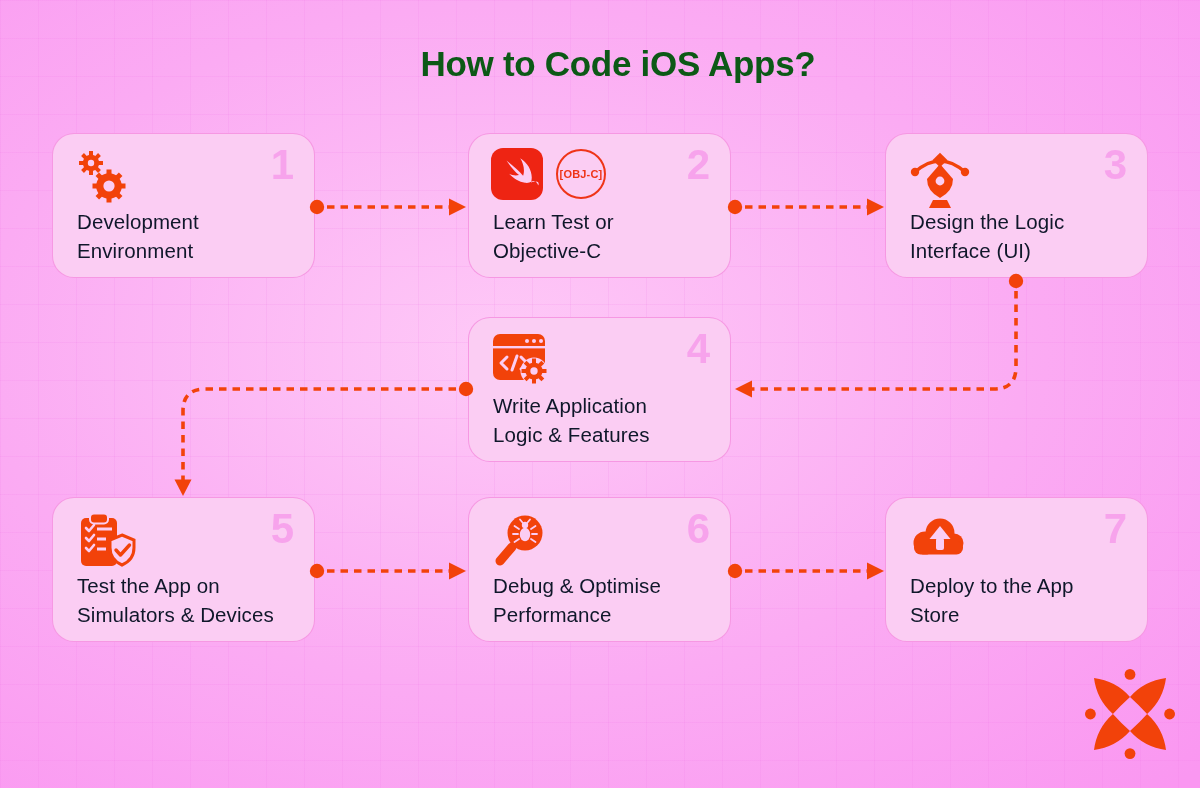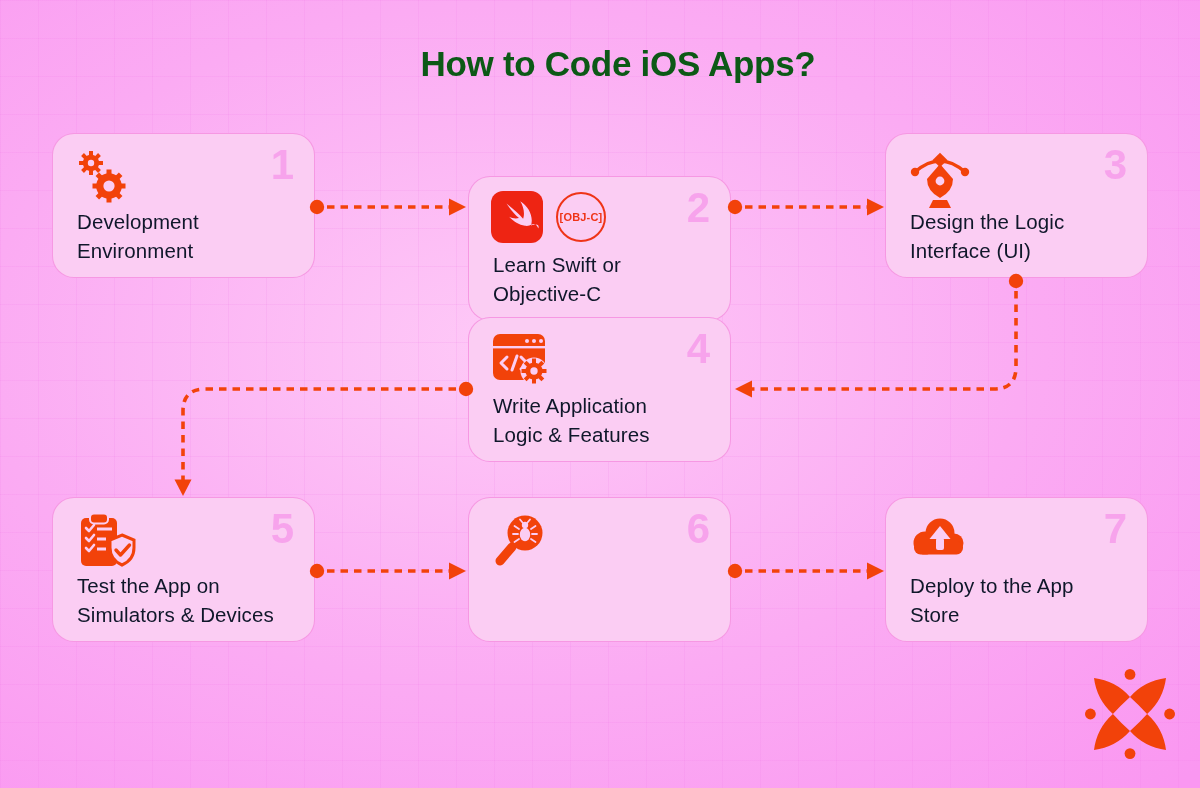--- a/index.html
+++ b/index.html
@@ -35,21 +35,21 @@
     font-size:20.5px; line-height:29px; color:#0f172a;
     white-space:pre-line; letter-spacing:0.1px;
   }
   .objc-badge{
     width:50px; height:50px; border-radius:50%;
     border:2px solid #ef3417; color:#ef3417;
     display:flex; align-items:center; justify-content:center;
     font-size:11px; font-weight:700; letter-spacing:0.2px;
   }
   .c1{ left:52px;  top:133px; }
-  .c2{ left:468px; top:133px;margin-top:43px; }
+  .c2{ left:468px; top:133px; }
   .c3{ left:885px; top:133px; }
   .c4{ left:468px; top:317px; }
   .c5{ left:52px;  top:497px; }
   .c6{ left:468px; top:497px; }
   .c7{ left:885px; top:497px; }
   .arrows{ position:absolute; top:0; left:0; pointer-events:none; }
   .logo{ position:absolute; left:1085px; top:669px; }
 </style>
 </head>
 <body>
@@ -126,21 +126,21 @@
     <div class="icon-row">
       <svg width="52" height="52" viewBox="0 0 52 52">
         <rect width="52" height="52" rx="12" fill="#ee2413"></rect>
         <path fill="#fbcdf3" d="M40 34.5c2.8-8.7-2.3-19.4-10.8-24.3 3 4.6 4.5 10.7 3.4 15.7l-.5 1.8C28 23 21.5 17.6 15.5 12.6c4 6 8.5 11.4 12.5 14.4-3 1-6.8.4-9.8-1.2 4.3 4.6 10 8.2 15.8 9 2.4.3 4.8 0 6.7-1.2 2-1.2 4.1-.5 5.3 1.5.9 1.5 1.3 2.4 1.3 2.4s2.7-6.5-7.3-3z"></path>
       </svg>
       <div class="objc-badge">
         <span>[OBJ-C]</span>
       </div>
     </div>
     <div class="num">2</div>
-    <div class="label">Learn Swift or
+    <div class="label">Learn Test or
 Objective-C</div>
   </div>
 
   <div class="card c3">
     <div class="icon-row">
       <svg width="64" height="62" viewBox="0 0 64 62">
         <path d="M7 24 Q32 2 57 24" fill="none" stroke="#f2420a" stroke-width="3.5"></path>
         <circle cx="7" cy="24" r="4.2" fill="#f2420a"></circle>
         <circle cx="57" cy="24" r="4.2" fill="#f2420a"></circle>
         <g transform="translate(32 12) rotate(45)">
@@ -236,20 +236,22 @@
           <line x1="41" y1="22" x2="46" y2="22"></line>
           <line x1="40" y1="27" x2="44.5" y2="30"></line>
           <line x1="31.5" y1="10.5" x2="29" y2="7.5"></line>
           <line x1="36.5" y1="10.5" x2="39" y2="7.5"></line>
         </g>
         <circle cx="34" cy="13" r="3.2" fill="#fbcdf3"></circle>
         <ellipse cx="34" cy="22.5" rx="5.2" ry="6.8" fill="#fbcdf3"></ellipse>
       </svg>
     </div>
     <div class="num">6</div>
+    <div class="label">Debug &amp; Optimise
+Performance</div>
   </div>
 
   <div class="card c7">
     <div class="icon-row">
       <svg width="58" height="48" viewBox="0 0 58 48">
         <g fill="#f2420a">
           <circle cx="17" cy="31" r="11.5"></circle>
           <circle cx="32" cy="21" r="14.5"></circle>
           <circle cx="46" cy="31" r="9.5"></circle>
           <rect x="6" y="29" width="49" height="13.5" rx="6.5"></rect>

